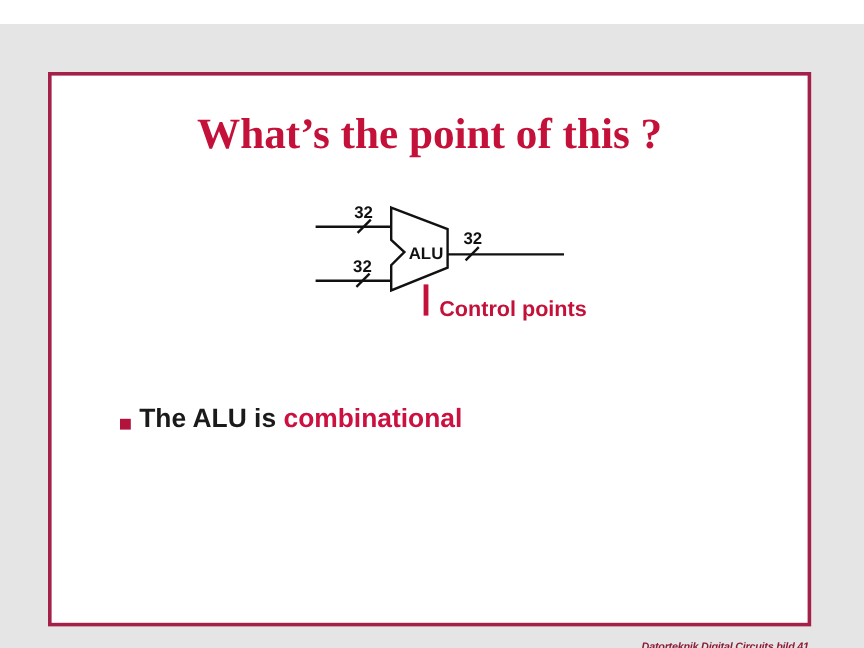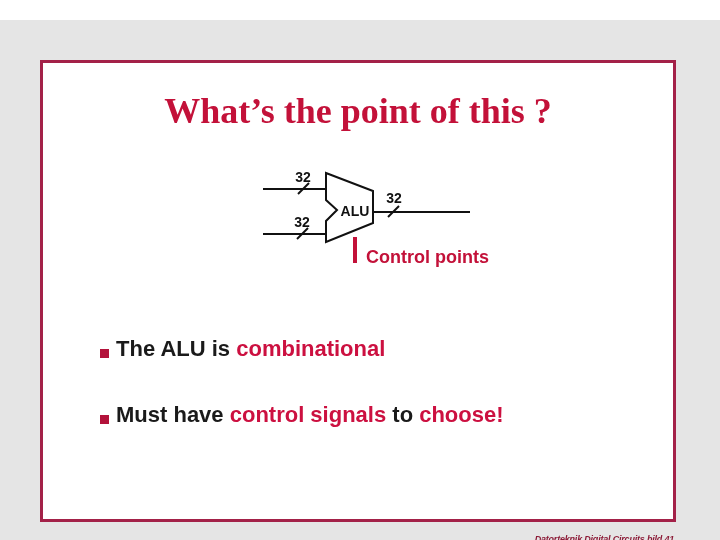--- a/index.html
+++ b/index.html
@@ -63,20 +63,16 @@
 
     <line x1="355" y1="217" x2="355" y2="243" stroke="#c31139" stroke-width="4"></line>
     <text class="ctrl-label" x="366" y="243">Control points</text>
   </svg>
 
   <div class="bullet-row row1">
     <span class="sq"></span>
     <span><span>The ALU is </span><span class="seg-red">combinational</span></span>
   </div>
 
-  <div class="bullet-row row2">
-    <span class="sq"></span>
-    <span><span>Must have </span><span class="seg-red">control signals</span><span> to </span><span class="seg-red">choose!</span></span>
-  </div>
 
   <div class="footer">Datorteknik Digital Circuits bild 41</div>
 
 </div>
 
 </body></html>

